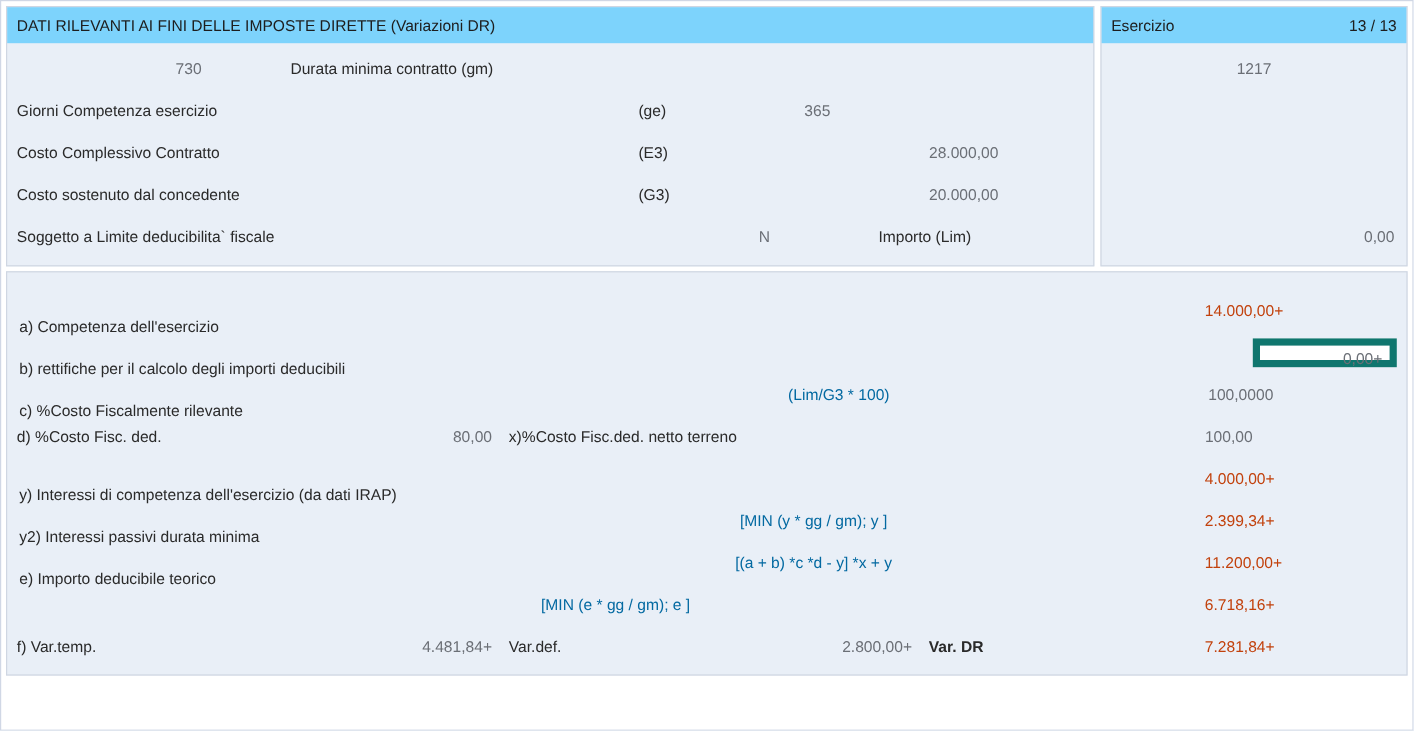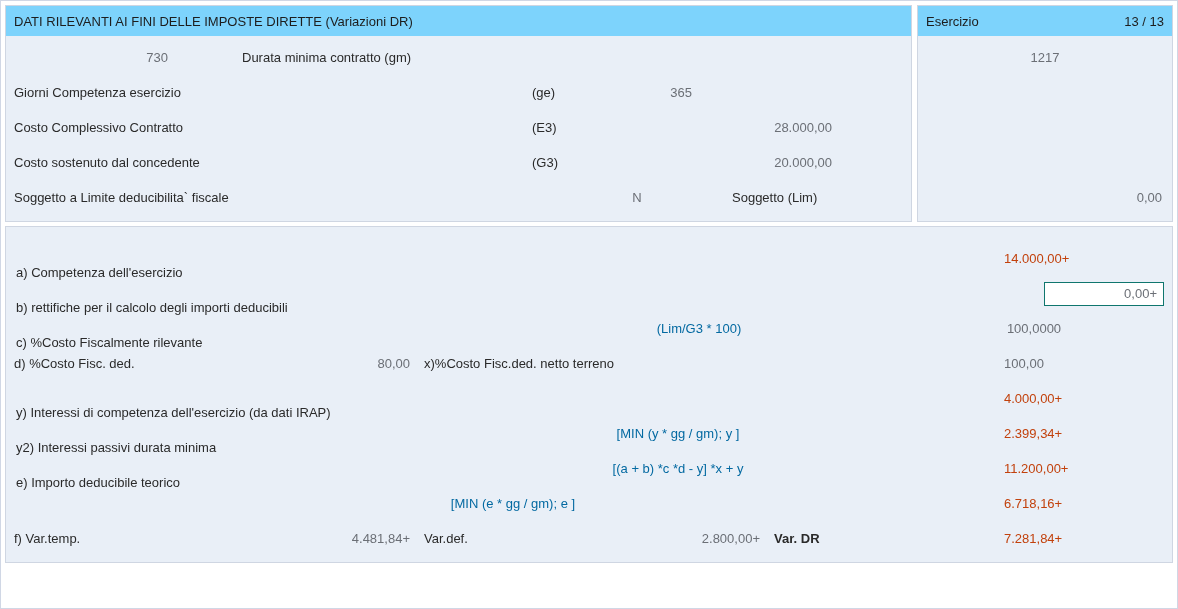--- a/index.html
+++ b/index.html
@@ -71,21 +71,21 @@
     display: flex;
     align-items: center;
     height: 35px;
     font-size: 13px;
     color: #2a2a2a;
   }
   .ll-lab { width: 330px; padding-left: 2px; margin-top: 27px; }
   .ll-formula { flex: 1; text-align: left; padding-left: 8px; color: #0369a1; }
   .ll-value { width: 160px; text-align: left; padding-right: 4px; color: #c2410c; }
   .input-box {
-    border: 1px solid #0f766e;
+    border: 6px solid #0f766e;
     background: #ffffff;
     height: 24px;
     line-height: 22px;
     padding: 0 6px;
     text-align: right;
     color: #6b6f76;
     width: 120px;
   }
   .spacer-flex { flex:1; }
 </style>
@@ -131,21 +131,21 @@
           <div class="col-v2v"></div>
           <div class="col-v3v val">20.000,00</div>
           <div class="spacer-flex"></div>
         </div>
 
         <div class="row">
           <div class="col-label lbl">Soggetto a Limite deducibilita` fiscale</div>
           <div class="col-v1"></div>
           <div class="col-v2l"></div>
           <div class="col-v2v val" style="text-align:center;">N</div>
-          <div style="width:140px;padding-left:30px;" class="lbl">Soggetto (Lim)</div>
+          <div style="width:140px;padding-left:30px;" class="lbl">Importo (Lim)</div>
           <div class="spacer-flex"></div>
         </div>
       </div>
     </div>
 
     <div class="panel panel-right">
       <div class="header-bar">
         <span>Esercizio</span>
         <span class="val" style="color:#1d1d1d;">13 /   13</span>
       </div>

